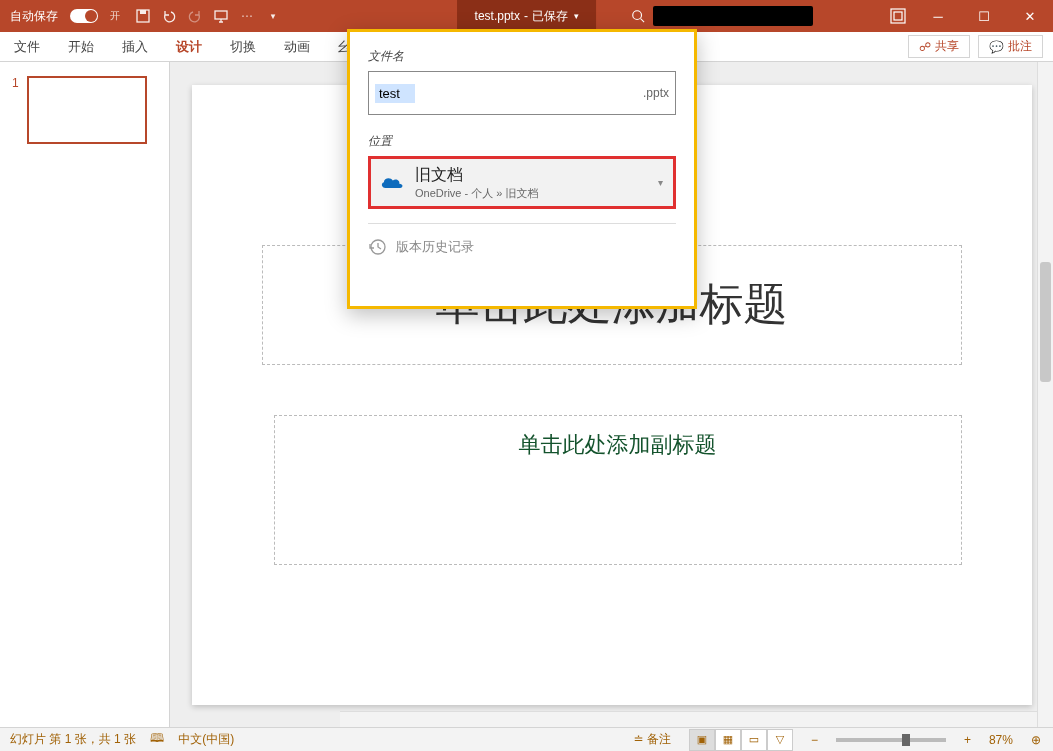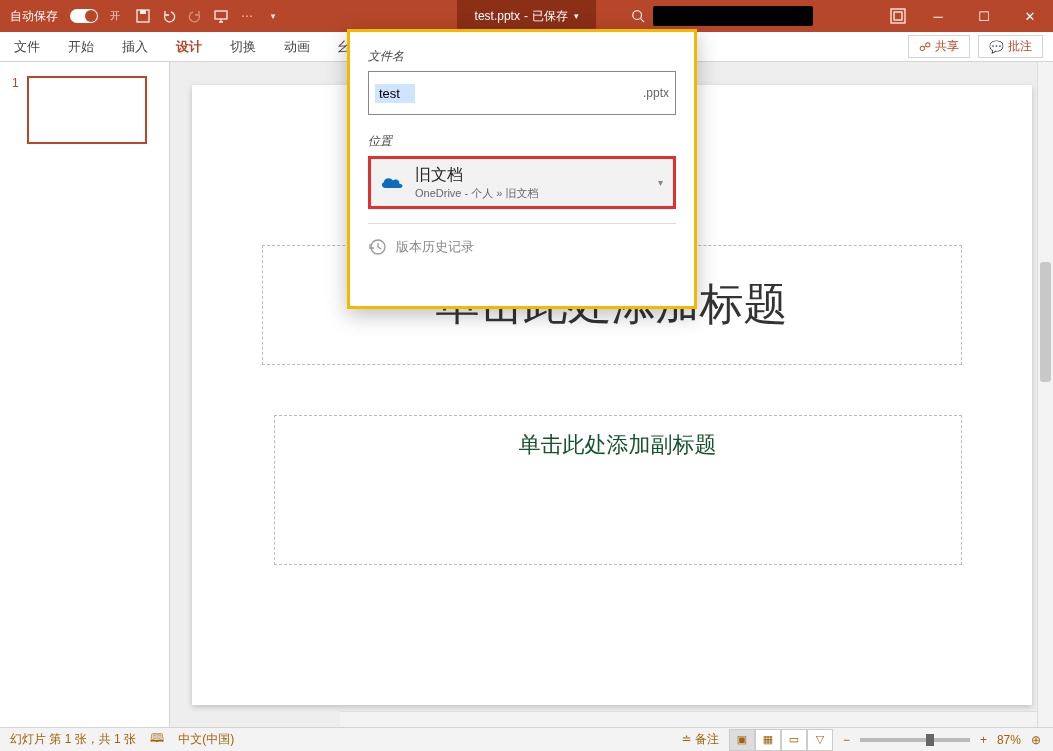--- a/index.html
+++ b/index.html
@@ -36,21 +36,21 @@
 .slide { width:840px; height:620px; background:#fff; box-shadow:0 2px 6px rgba(0,0,0,.2); position:relative; }
 .title-ph { position:absolute; left:70px; right:70px; top:160px; height:120px; border:1px dashed #bbb; display:flex; align-items:center; justify-content:center; font-size:44px; color:#333; font-weight:300; }
 .sub-ph { position:absolute; left:82px; right:70px; top:330px; height:150px; border:1px dashed #bbb; display:flex; align-items:flex-start; justify-content:center; font-size:22px; color:#14532d; padding-top:14px; }
 .vscroll { position:absolute; right:0; top:0; bottom:0; width:16px; background:#f3f3f3; border-left:1px solid #ddd; }
 .vscroll .vthumb { position:absolute; left:2px; right:2px; top:200px; height:120px; background:#c8c8c8; border-radius:3px; }
 .hscroll { position:absolute; left:170px; right:16px; bottom:0; height:16px; background:#f3f3f3; border-top:1px solid #ddd; }
 
 
 .statusbar { position:absolute; bottom:0; left:0; right:0; height:24px; background:#f3f3f3; border-top:1px solid #d4d4d4; display:flex; align-items:center; font-size:12px; color:#a16207; }
 .sb-left { display:flex; align-items:center; gap:14px; padding-left:10px; }
-.sb-right { margin-left:auto; display:flex; align-items:center; gap:10px; padding-right:12px; }
+.sb-right { margin-left:auto; display:flex; align-items:center; gap:18px; padding-right:12px; }
 .view-btns { display:flex; }
 .view-btn { width:26px; height:22px; border:1px solid #ccc; display:flex; align-items:center; justify-content:center; font-size:11px; background:#fff; }
 .view-btn.active { background:#ddd; }
 .zoom-slider { width:110px; height:4px; background:#bbb; position:relative; }
 .zoom-slider .zthumb { position:absolute; left:60%; top:-4px; width:8px; height:12px; background:#666; }
 
 
 .popup-wrap { position:absolute; left:347px; top:29px; width:350px; height:280px; border:3px solid #f5b800; background:#fff; z-index:50; box-shadow:0 6px 20px rgba(0,0,0,.25); }
 .popup-inner { padding:16px 18px 10px; font-size:12px; color:#444; }
 .fld-label { margin-bottom:6px;font-style:italic; }

